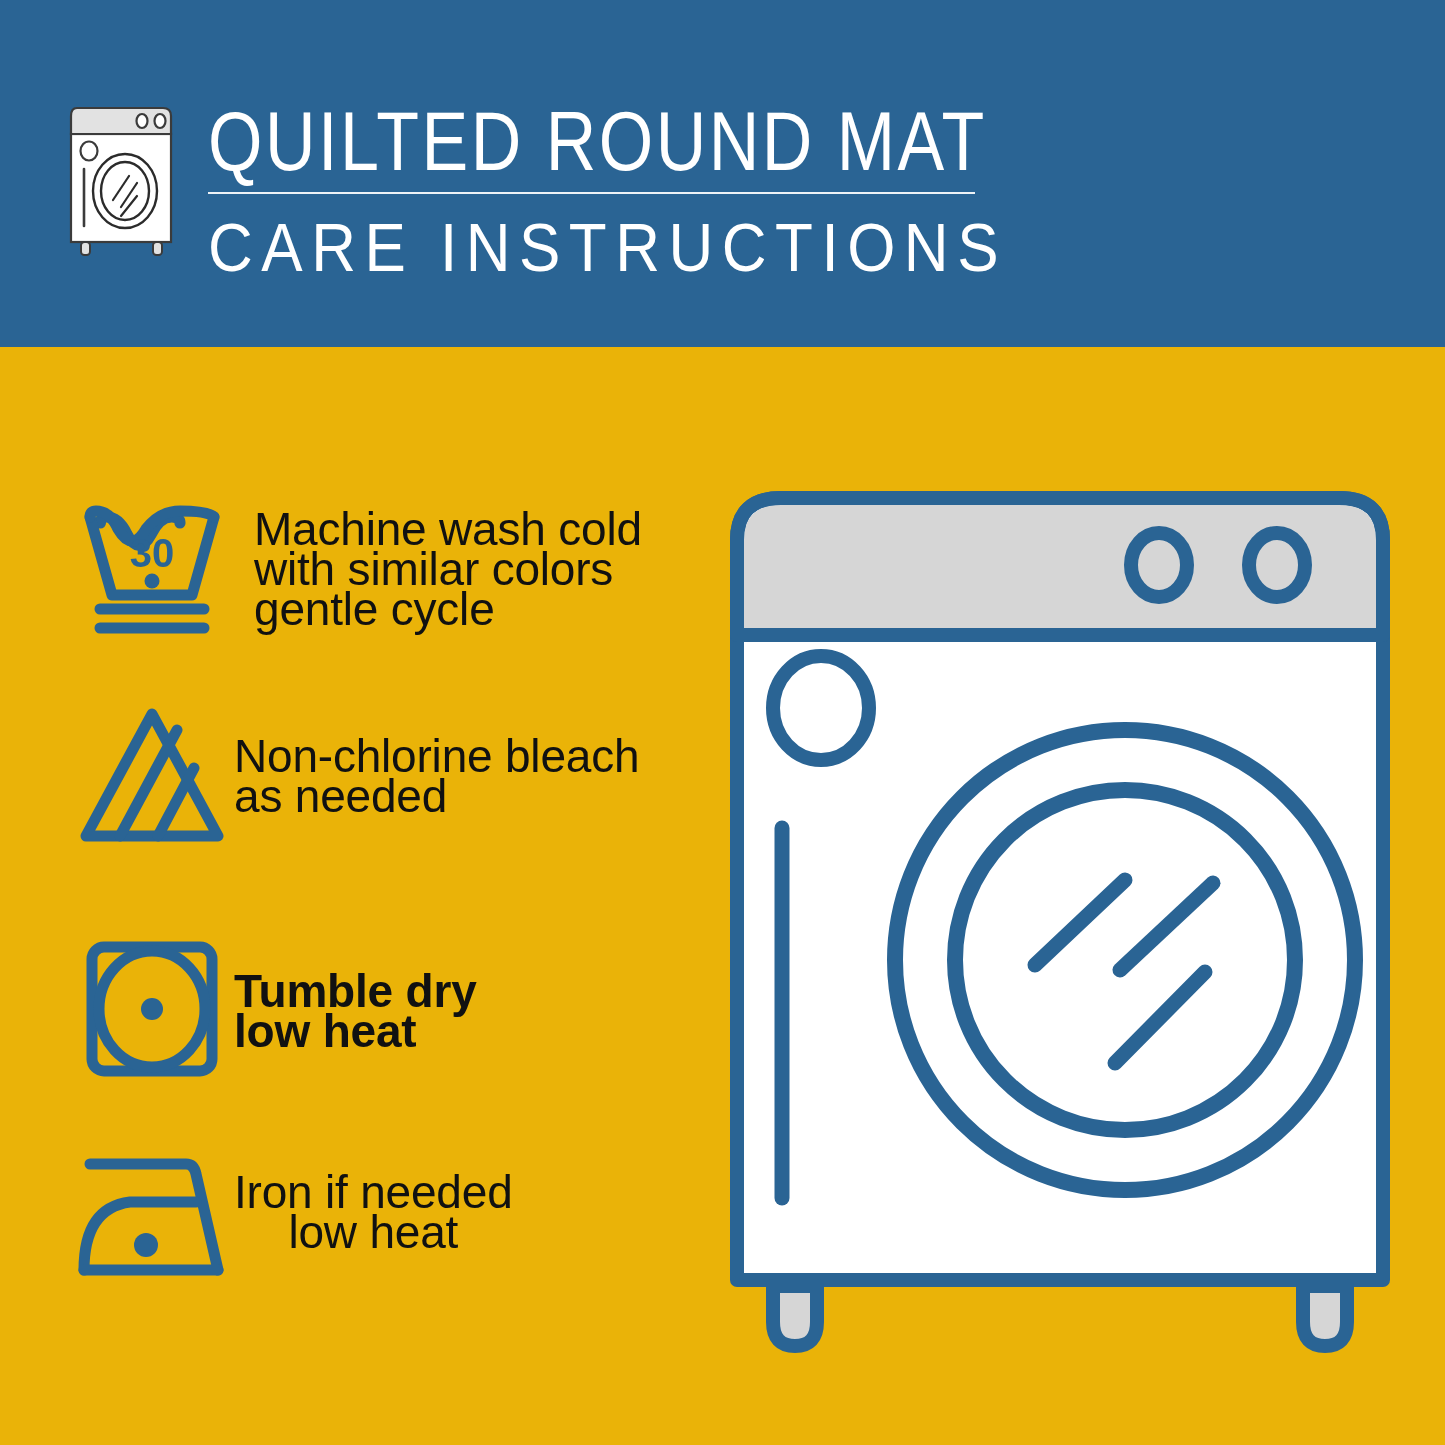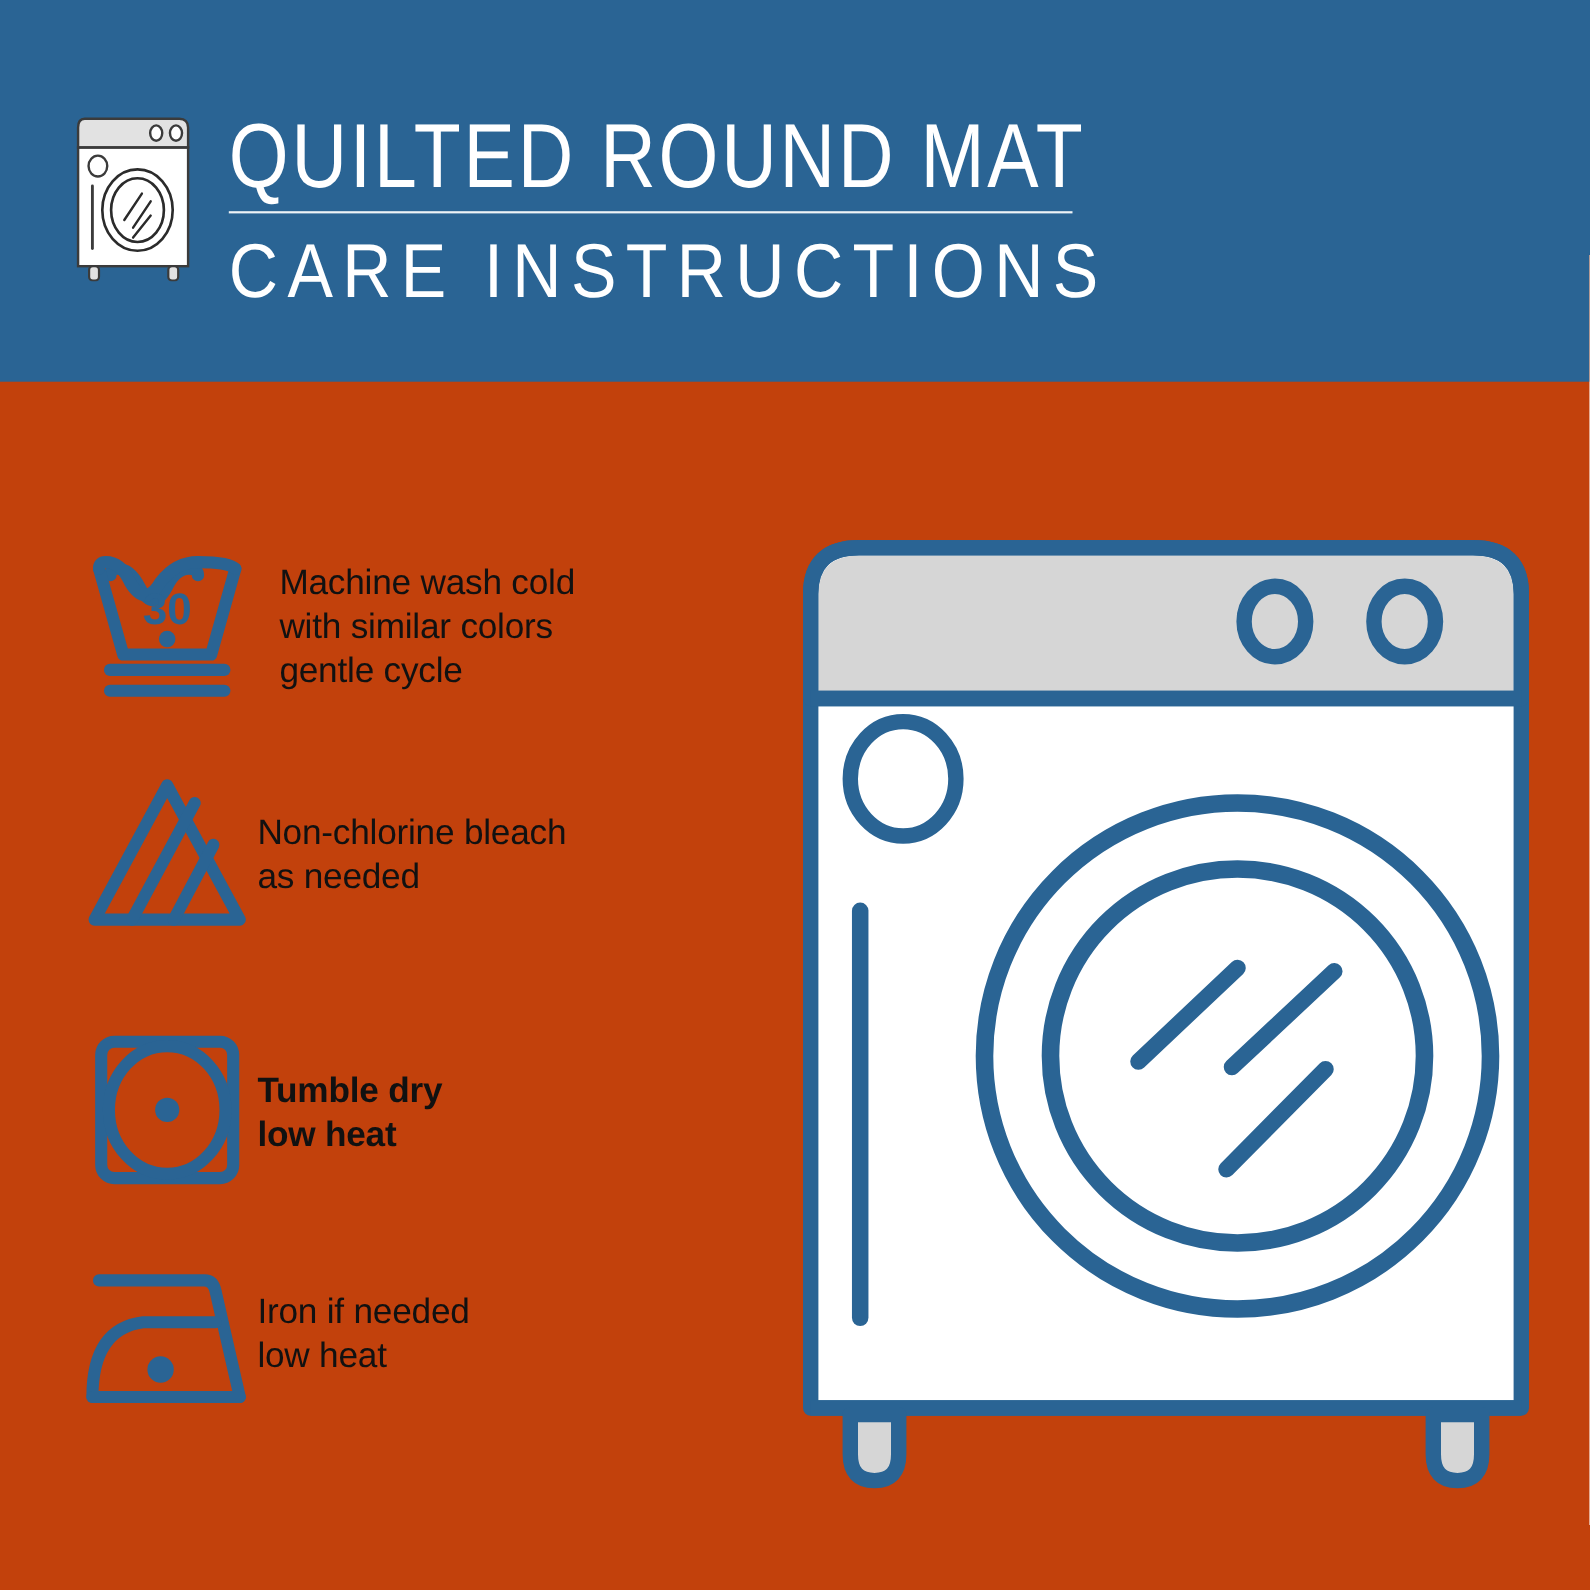--- a/index.html
+++ b/index.html
@@ -10,21 +10,21 @@
   body {
     width: 1445px;
     height: 1445px;
     font-family: "Liberation Sans", sans-serif;
     overflow: hidden;
   }
   #page {
     position: relative;
     width: 1445px;
     height: 1445px;
-    background: #c2410c;
+    background: #eab308;
   }
 
   
   .header {
     position: absolute;
     left: 0; top: 0;
     width: 1445px;
     height: 347px;
     background: #2a6494;
   }
@@ -96,29 +96,29 @@
     width: 164px;
     min-width: 164px;
     height: 150px;
     position: relative;
   }
   .symbol-box svg { display: block; }
 
   .care-label {
     color: #111111;
     font-family: "Liberation Sans", sans-serif;
-    font-size: 32px;
+    font-size: 46px;
     line-height: 40px;
     letter-spacing: -0.2px;
     padding-top: 14px;
     white-space: pre-line;
   }
   .care-row.r2 .care-label { padding-top: 34px; }
   .care-row.r3 .care-label { padding-top: 36px; font-weight: bold; }
-  .care-row.r4 .care-label { padding-top: 30px; }
+  .care-row.r4 .care-label { padding-top: 30px; text-align: center; }
 
   
   .washer-illustration {
     position: absolute;
     left: 725px;
     top: 480px;
     width: 670px;
     height: 890px;
   }
   .washer-illustration svg { display: block; }

